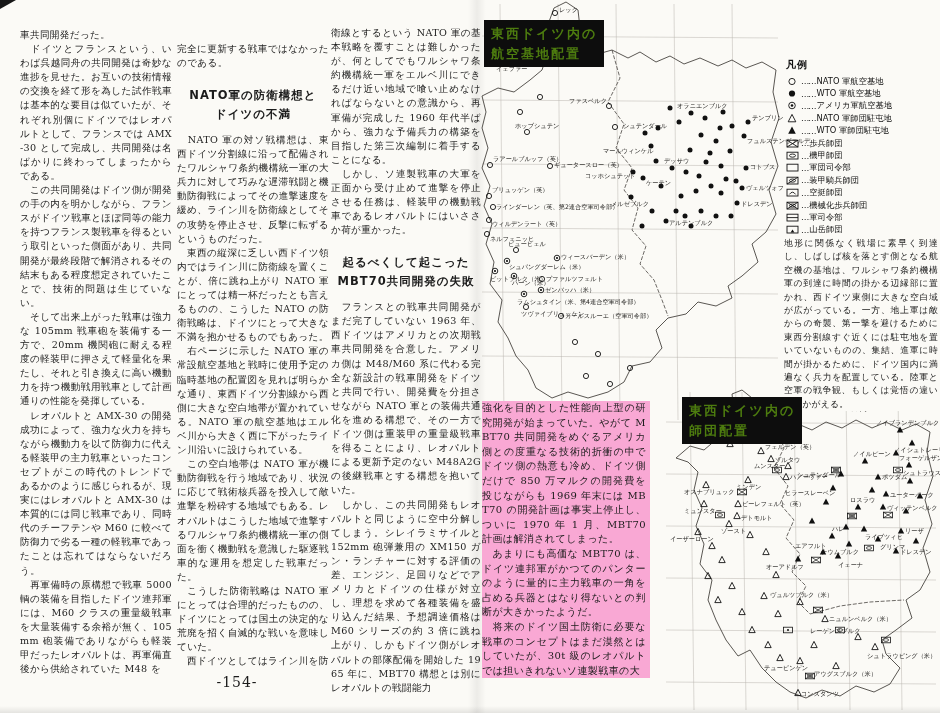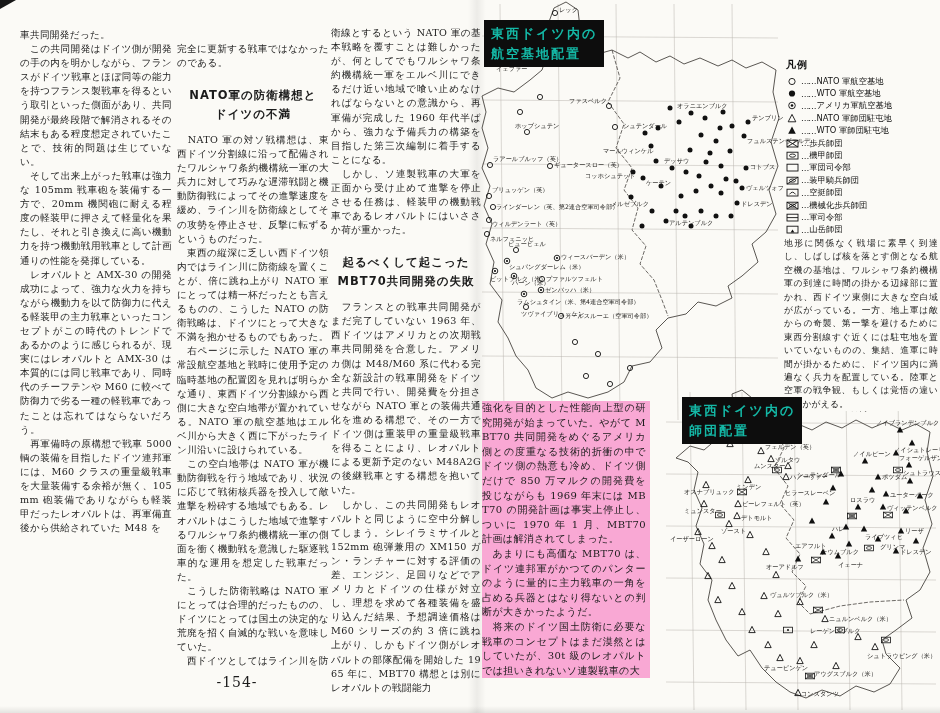--- a/index.html
+++ b/index.html
@@ -8,21 +8,21 @@
   .col{position:absolute;}
   .col p{margin:0;font-size:9.6px;line-height:14.1px;letter-spacing:0.35px;
          text-align:justify;word-break:break-all;}
   #col1{left:20px;top:28px;width:152px;}
   #col2{left:177px;top:42px;width:152px;}
   #col3{left:331px;top:26px;width:150px;}
   h3.sec{font-family:"DejaVu Sans","Liberation Sans",sans-serif;font-weight:bold;
          font-size:11.5px;line-height:1.6;text-align:center;margin:16px 0 10px;letter-spacing:1px;}
   .pgnum{position:absolute;left:177px;top:674px;width:120px;text-align:center;
          font-size:14px;letter-spacing:1px;}
-  .badge{position:absolute;background:#0d0d0d;color:#14b8a6;z-index:5;
+  .badge{position:absolute;background:#0d0d0d;color:#4d7c0f;z-index:5;
          font-family:"DejaVu Sans","Liberation Sans",sans-serif;font-weight:bold;
          font-size:13px;line-height:1.5;padding:4px 7px;letter-spacing:2px;}
   #badge1{left:484px;top:20px;}
   #badge2{left:682px;top:397px;}
   .legend{position:absolute;left:786px;top:58px;width:152px;z-index:4;
           font-family:"DejaVu Sans","Liberation Sans",sans-serif;font-size:8.3px;color:#111;}
   .legend .ttl{font-weight:bold;font-size:10px;margin-bottom:3px;letter-spacing:1px;}
   .lg-item{display:flex;align-items:center;height:12.4px;white-space:nowrap;}
   .lg-item svg{flex:0 0 14px;margin-right:1px;}
   .lg-lead{letter-spacing:-1px;margin-right:1px;}
@@ -377,20 +377,21 @@
         </g>
         <g>
           <rect x="303.5" y="627.2" width="9" height="5.6" stroke="#111" stroke-width="0.8" fill="none"></rect>
           <circle cx="308" cy="630" r="1" fill="#111"></circle>
         </g>
       </g>
     </svg>
 
   <div id="col1" class="col">
     <p>車共同開発だった。</p>
+    <p>　ドイツとフランスという、いわば呉越同舟の共同開発は奇妙な進捗を見せた。お互いの技術情報の交換を経て形を為した試作戦車は基本的な要目は似ていたが、それぞれ別個にドイツではレオパルトとして、フランスでは AMX-30 として完成し、共同開発は名ばかりに終わってしまったからである。</p>
     <p>　この共同開発はドイツ側が開発の手の内を明かしながら、フランスがドイツ戦車とほぼ同等の能力を持つフランス製戦車を得るという取引といった側面があり、共同開発が最終段階で解消されるその結末もある程度想定されていたことで、技術的問題は生じていない。</p>
     <p>　そして出来上がった戦車は強力な 105mm 戦車砲を装備する一方で、20mm 機関砲に耐える程度の軽装甲に押さえて軽量化を果たし、それと引き換えに高い機動力を持つ機動戦用戦車として計画通りの性能を発揮している。</p>
     <p>　レオパルトと AMX-30 の開発成功によって、強力な火力を持ちながら機動力を以て防御力に代える軽装甲の主力戦車といったコンセプトがこの時代のトレンドであるかのように感じられるが、現実にはレオパルトと AMX-30 は本質的には同じ戦車であり、同時代のチーフテンや M60 に較べて防御力で劣る一種の軽戦車であったことは忘れてはならないだろう。</p>
     <p>　再軍備時の原構想で戦車 5000 輌の装備を目指したドイツ連邦軍には、M60 クラスの重量級戦車を大量装備する余裕が無く、105mm 砲装備でありながらも軽装甲だったレオパルトは、再軍備直後から供給されていた M48 を</p>
   </div>
 
   <div id="col2" class="col">
     <p>完全に更新する戦車ではなかったのである。</p>
     <h3 class="sec"><span>NATO軍の防衛構想と</span><br><span>ドイツの不満</span></h3>
     <p>　NATO 軍の対ソ戦構想は、東西ドイツ分割線に沿って配備されたワルシャワ条約機構統一軍の大兵力に対して巧みな遅滞戦闘と機動防御戦によってその進撃速度を緩め、ライン川を防衛線としてその攻勢を停止させ、反撃に転ずるというものだった。</p>

